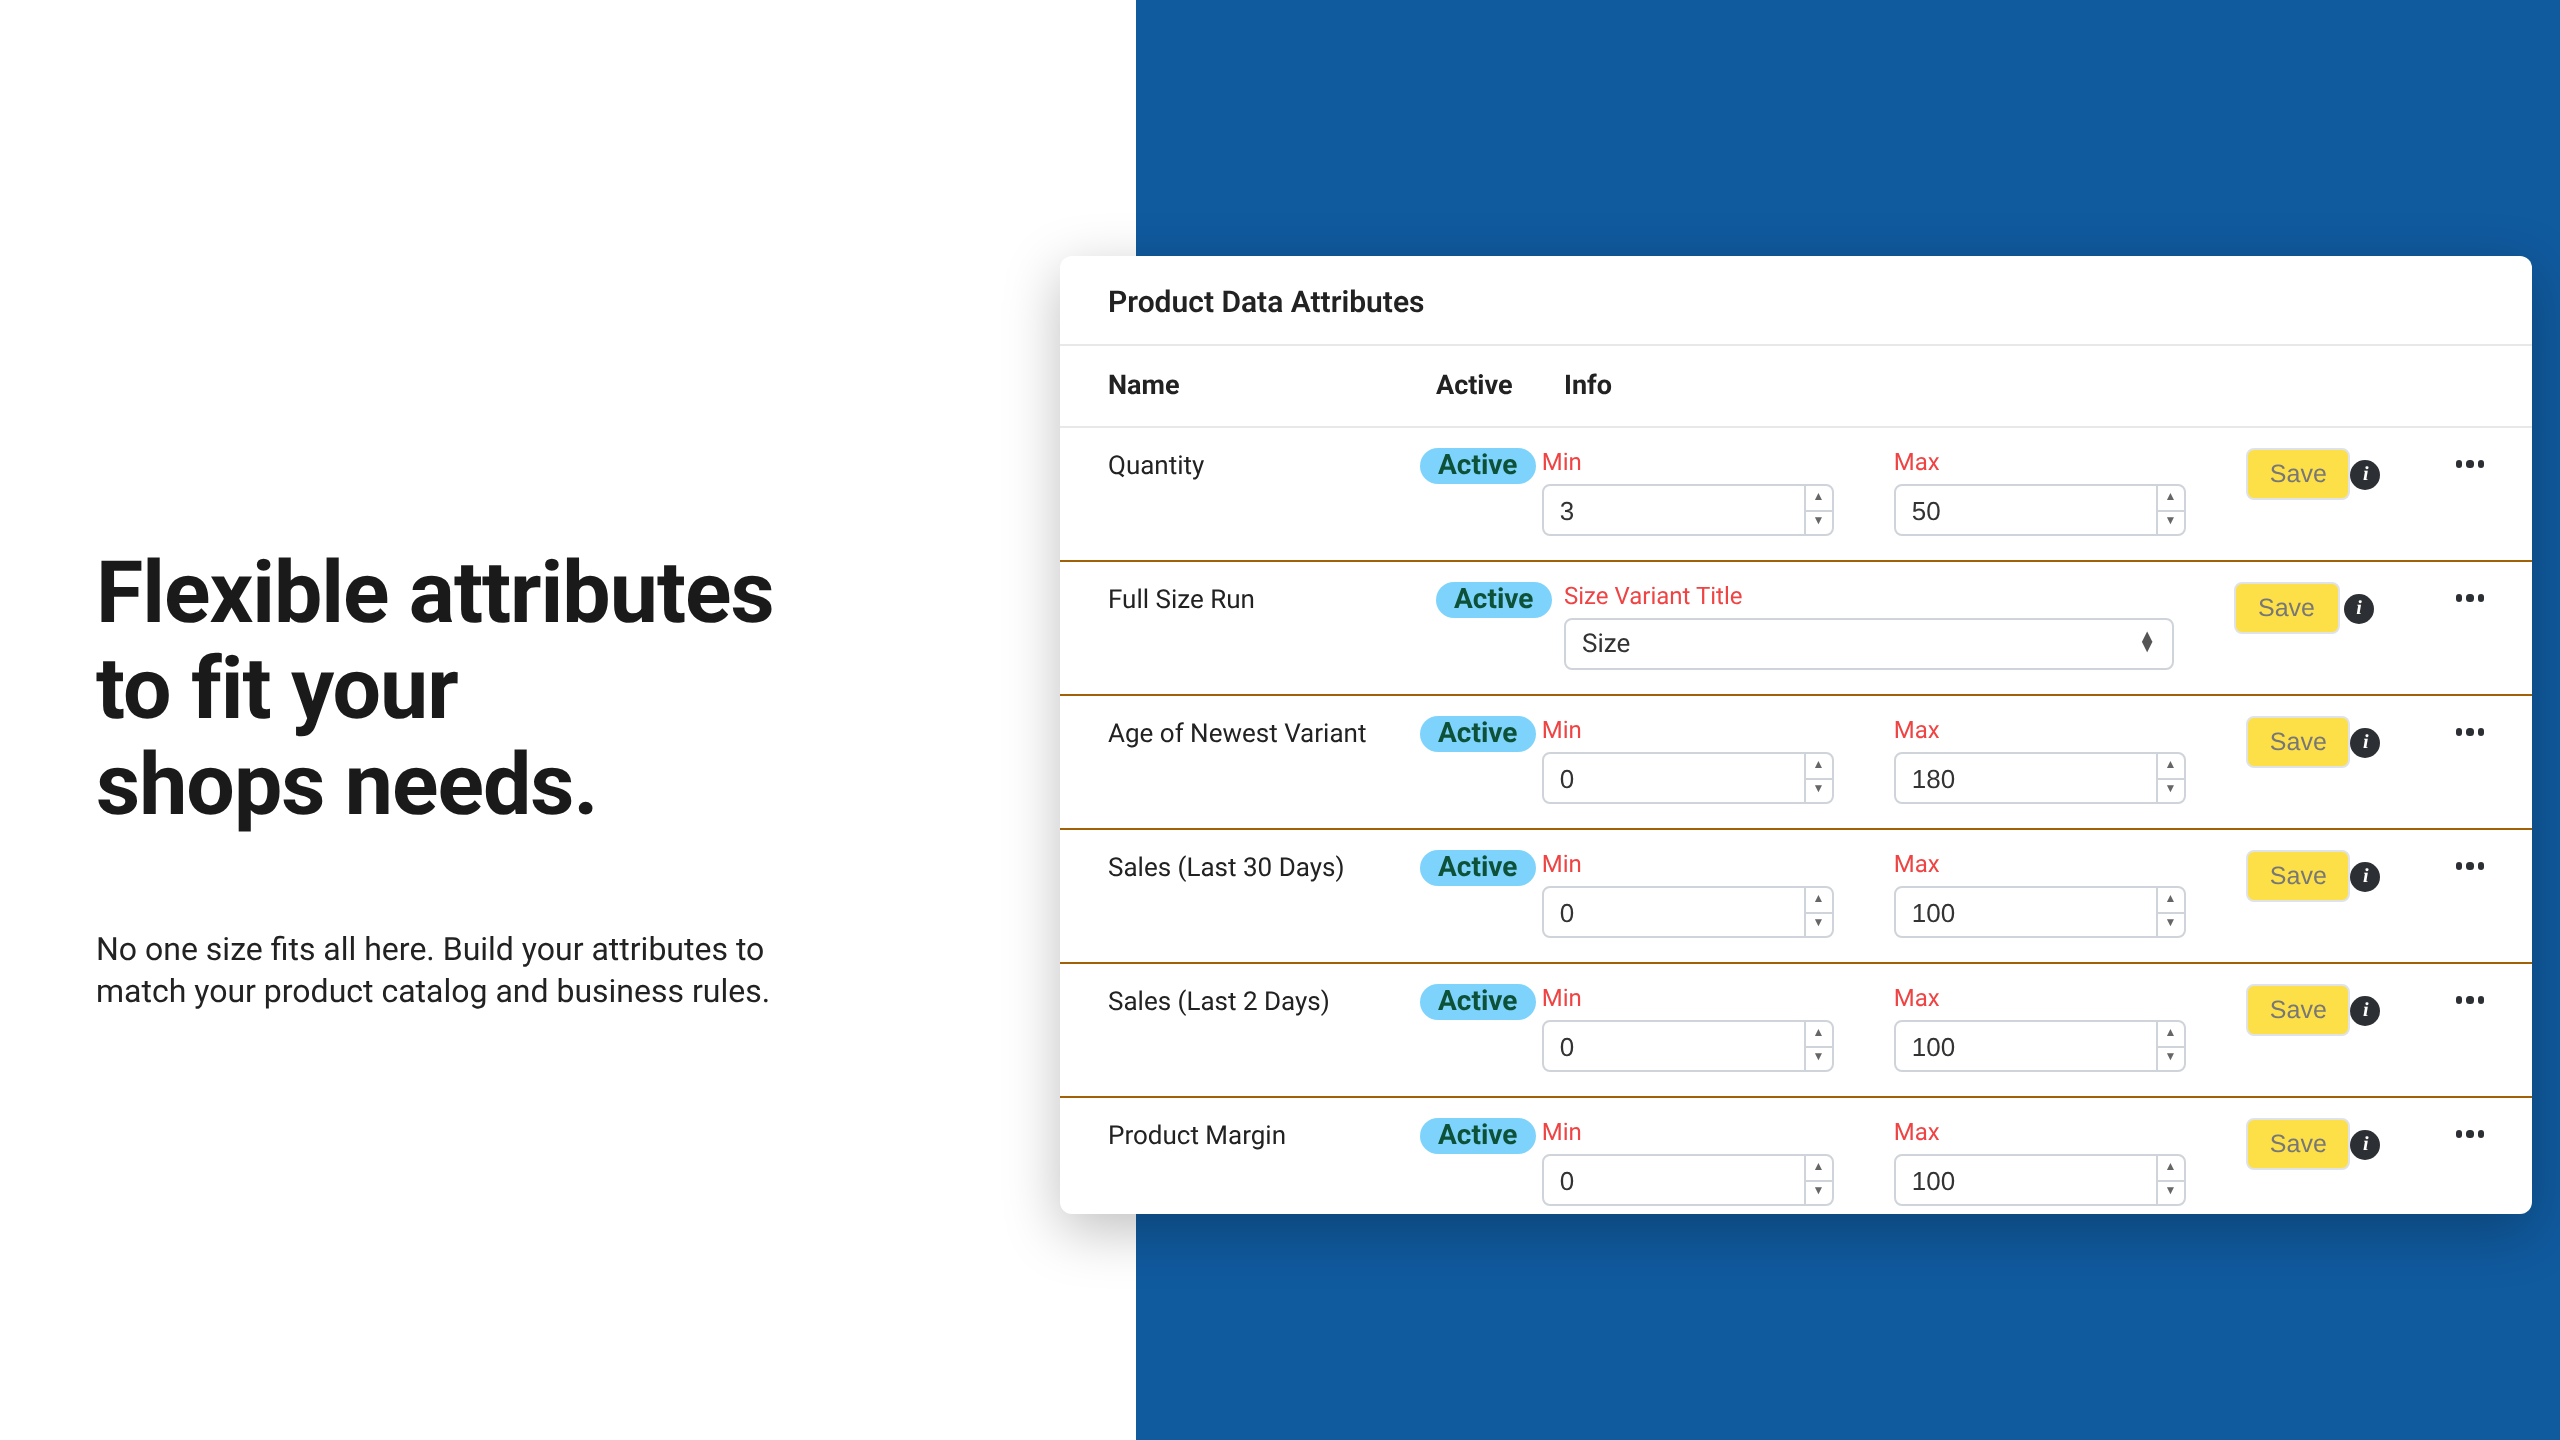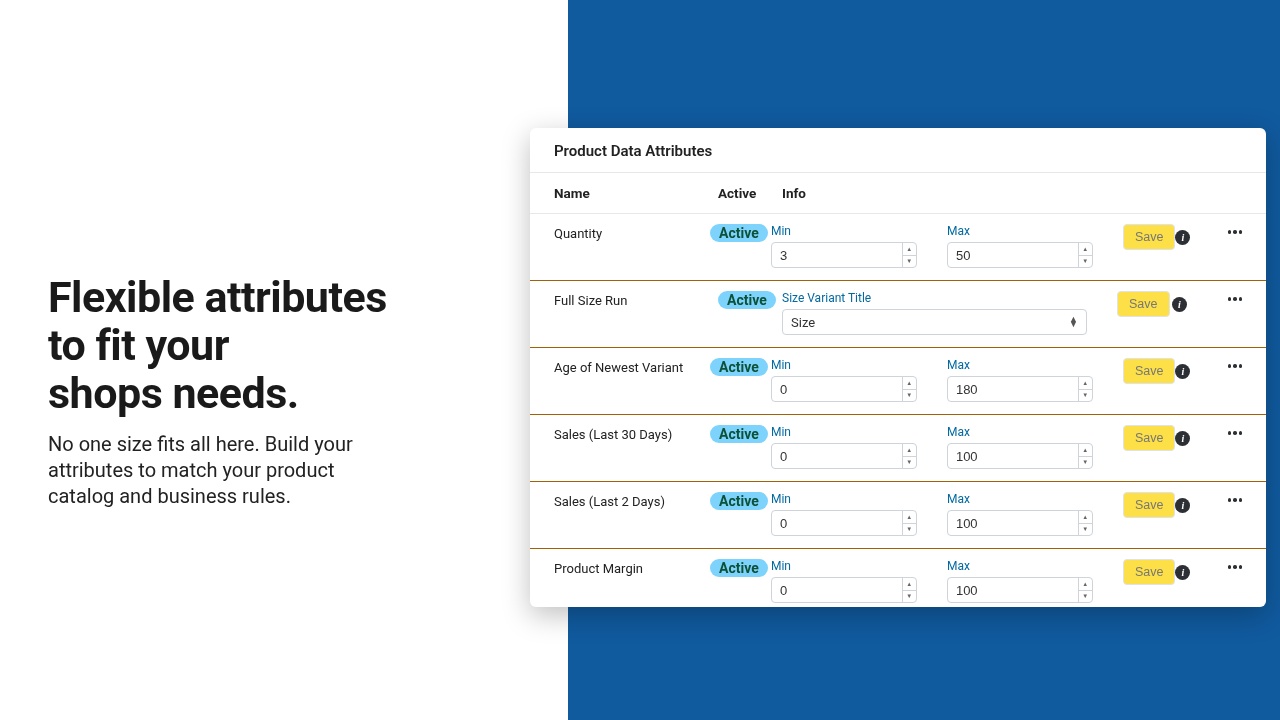--- a/index.html
+++ b/index.html
@@ -1,38 +1,38 @@
 <!DOCTYPE html>
 <html><head>
 <meta charset="utf-8">
 <style>
   * { box-sizing: border-box; margin: 0; padding: 0; }
   html, body { width: 1280px; height: 720px; overflow: hidden; font-family: -apple-system, BlinkMacSystemFont, "Segoe UI", Roboto, Arial, sans-serif; background: #fff; }
   .blue-block { position: absolute; left: 568px; top: 0; width: 712px; height: 720px; background: #105a9e; }
   .marketing { position: absolute; left: 48px; top: 242px; width: 420px; }
   .marketing h1 { font-size: 43px; font-weight: 700; line-height: 1.12; color: #1a1a1a; letter-spacing: -0.5px; margin-top: 31px; }
-  .marketing p { margin-top: 14px; font-size: 20px; line-height: 1.3; color: #222; max-width: 340px; }
+  .marketing p { margin-top: 48px; font-size: 16px; line-height: 1.3; color: #222; max-width: 340px; }
 
   .panel { position: absolute; left: 530px; top: 128px; width: 736px; height: 479px; background: #fff; border-radius: 6px; box-shadow: 0 8px 28px rgba(0,0,0,0.25); overflow: hidden; }
   .panel-header { padding: 14px 24px 12px; font-size: 15px; font-weight: 600; color: #222; border-bottom: 1px solid #e6e8ea; }
   .table-head { display: flex; align-items: center; padding: 12px 24px; font-size: 13.5px; font-weight: 700; color: #222; border-bottom: 1px solid #e6e8ea; }
   .col-name { width: 164px; }
   .col-status { width: 64px; }
   .col-config { flex: 1; }
   .col-info { width: 36px; text-align: left; }
   .col-actions { width: 34px; }
 
   .row { display: flex; align-items: flex-start; padding: 10px 24px 12px; border-bottom: 1px solid #a16207; font-size: 13px; color: #333; }
   .row:last-child { border-bottom: none; }
   .row .col-name { padding-top: 2px; font-size: 13px; color: #222; }
   .row .col-status { padding-top: 0; }
   .badge { display: inline-block; background: #7dd3fc; color: #0d5138; border-radius: 10px; padding: 1px 9px; font-size: 14px; font-weight: 700; }
   .row .col-config { display: flex; gap: 30px; align-items: flex-start; }
   .field-group { display: flex; flex-direction: column; }
-  .field-label { font-size: 12px; color: #0369a1; margin-bottom: 4px; }
+  .field-label { font-size: 12px; color: #ef4444; margin-bottom: 4px; }
 
   .num-wrap { position: relative; width: 146px; height: 26px; border: 1px solid #ced4da; border-radius: 4px; background: #fff; display: flex; }
   .num-wrap input { border: none; outline: none; width: 100%; padding: 0 8px; font-size: 13px; color: #333; background: transparent; border-radius: 4px; }
   .spin { width: 16px; border-left: 1px solid #ced4da; display: flex; flex-direction: column; }
   .spin .half { flex: 1; display: flex; align-items: center; justify-content: center; font-size: 6px; color: #666; cursor: pointer; line-height: 1; }
   .spin .half:first-child { border-bottom: 1px solid #ced4da; }
 
   .select-wrap { position: relative; width: 305px; height: 26px; border: 1px solid #ced4da; border-radius: 4px; background: #fff; display: flex; align-items: center; padding: 12px 8px; }
   .select-wrap .car { position: absolute; right: 8px; font-size: 9px; color: #555; line-height: 0.6; }
 

